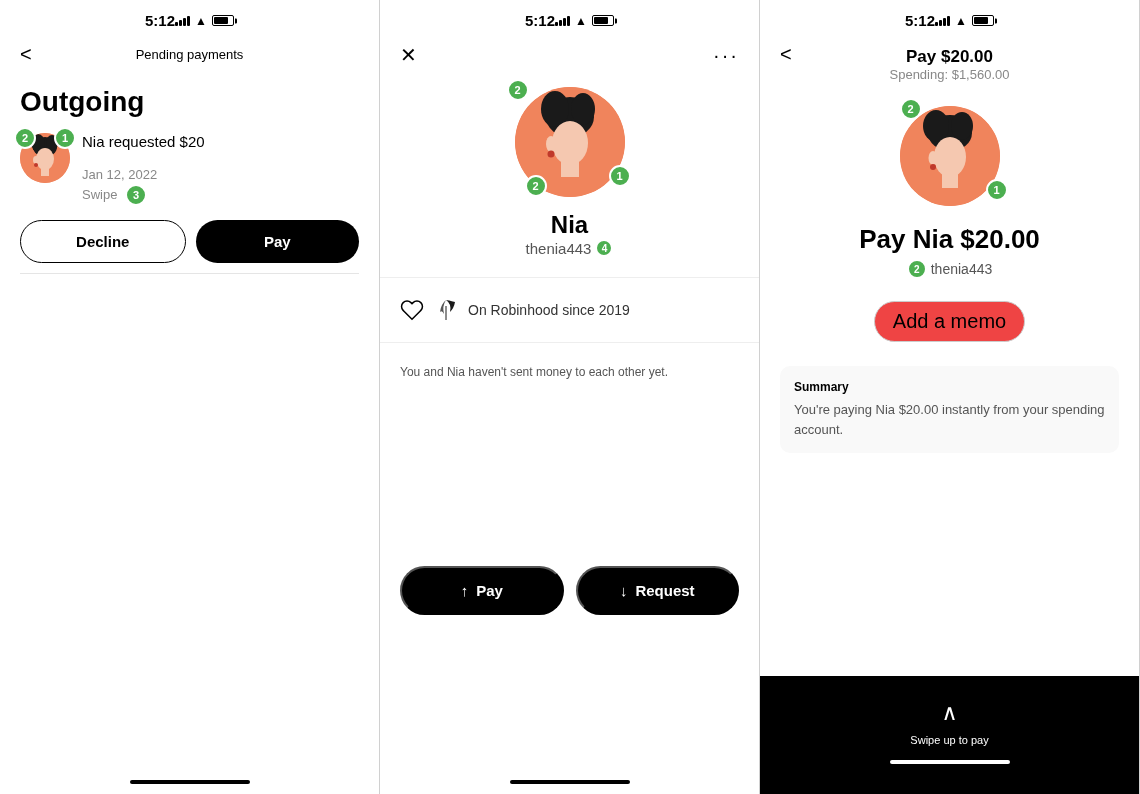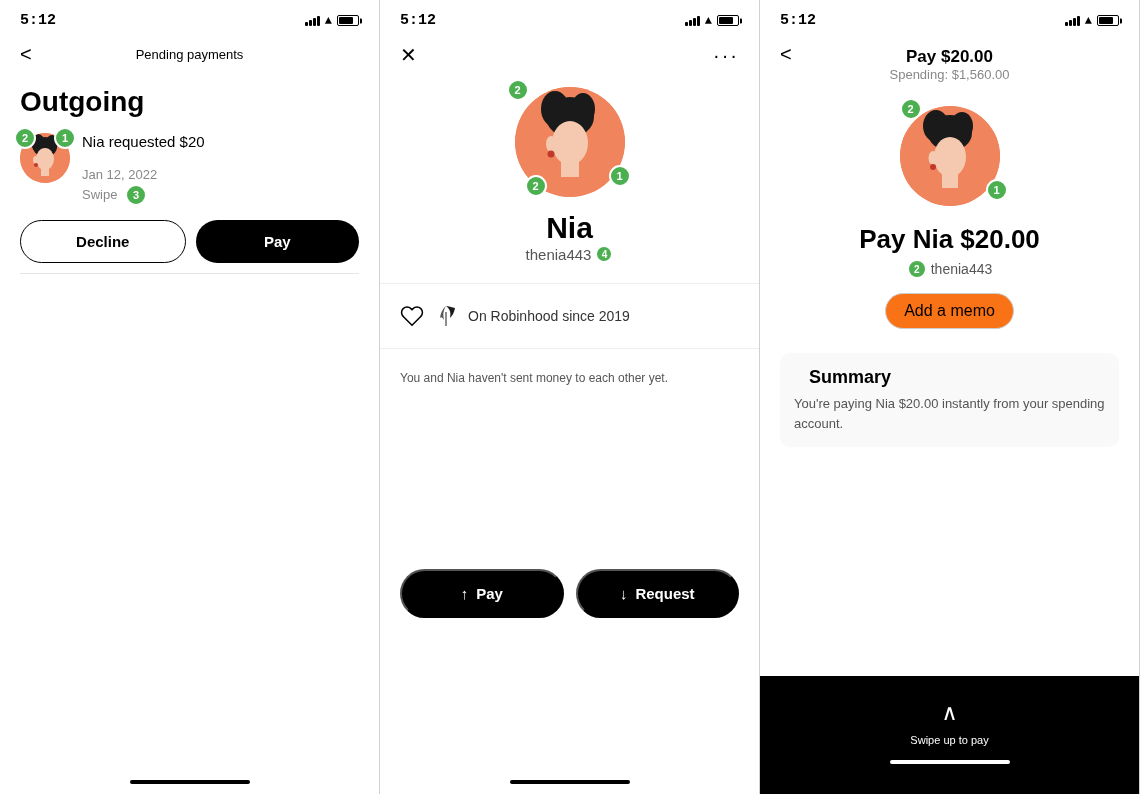--- a/index.html
+++ b/index.html
@@ -21,26 +21,25 @@
       overflow: hidden;
       position: relative;
       display: flex;
       flex-direction: column;
       border-right: 1px solid #d0d0d0;
     }
 
     
     .status-bar {
       display: flex;
-      justify-content: space-between;
+      justify-content: center;
       align-items: center;
       padding: 12px 20px 4px 20px;
       font-size: 13px;
       font-weight: 600;
-      font-family: Liberation Mono, monospace;
     }
     .status-time { font-weight: 700; font-size: 15px; }
     .status-icons { display: flex; gap: 5px; align-items: center; }
     .signal-bars { display: flex; align-items: flex-end; gap: 1px; }
     .signal-bars span {
       background: #000;
       width: 3px;
       border-radius: 1px;
     }
     .signal-bars span:nth-child(1) { height: 4px; }
@@ -233,21 +232,21 @@
 
     .large-avatar {
       width: 110px;
       height: 110px;
       border-radius: 50%;
       background: #f0845c;
       overflow: hidden;
     }
 
     .profile-name {
-      font-size: 30px;
+      font-size: 24px;
       font-weight: 700;
       margin-top: 4px;
     }
 
     .profile-username {
       font-size: 15px;
       color: #555;
       display: flex;
       align-items: center;
       gap: 4px;
@@ -367,37 +366,37 @@
     .pay-username {
       font-size: 14px;
       color: #555;
       display: flex;
       align-items: center;
       gap: 4px;
       margin-top: 4px;
     }
 
     .add-memo-btn {
-      margin-top: 14px;
+      margin-top: 22px;
       padding: 8px 18px;
       border: 1.5px solid #ccc;
       border-radius: 50px;
-      background: #f97316;
-      font-size: 16px;
+      background: #ef4444;
+      font-size: 20px;
       cursor: pointer;
     }
 
     .summary-section {
       margin: 14px 20px;
       padding: 14px;
       background: #f9f9f9;
       border-radius: 10px;
     }
 
-    .summary-title { font-size: 18px; font-weight: 700; margin-bottom: 6px; margin-left: 15px; }
+    .summary-title { font-size: 12px; font-weight: 700; margin-bottom: 6px; }
     .summary-text { font-size: 13px; color: #555; line-height: 1.5; }
 
     .swipe-section {
       background: #000;
       color: white;
       display: flex;
       flex-direction: column;
       align-items: center;
       justify-content: center;
       padding: 24px 20px 30px;

